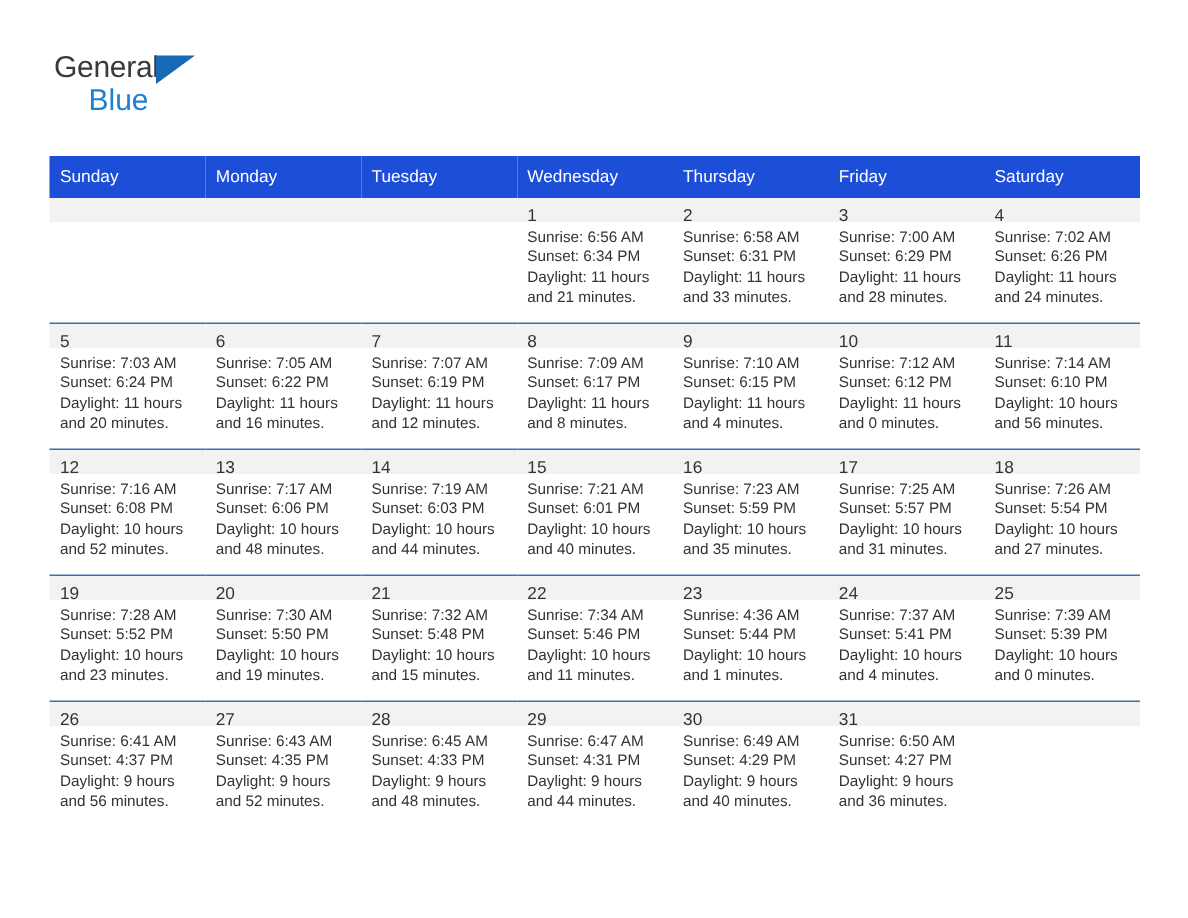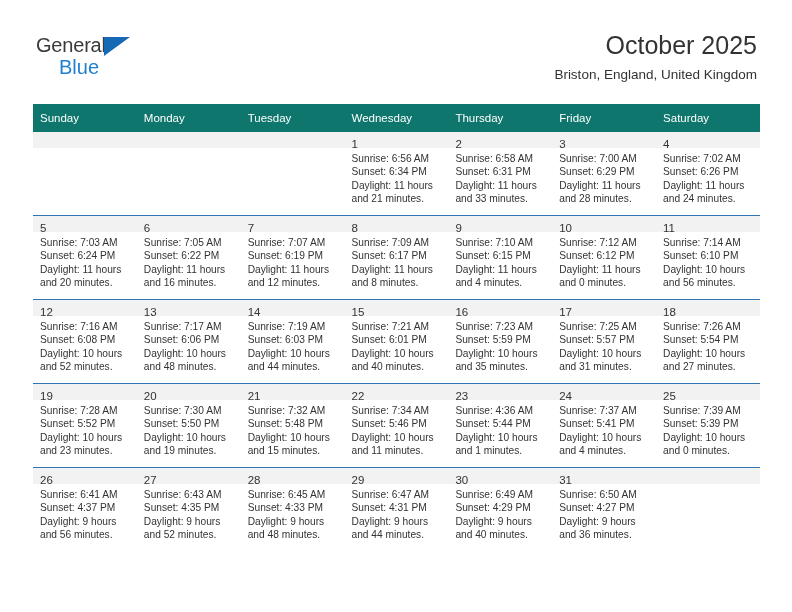--- a/index.html
+++ b/index.html
@@ -88,21 +88,21 @@
   
   .calendar {
     position: absolute;
     left: 33px;
     top: 104px;
     width: 727px;
     border-collapse: collapse;
     table-layout: fixed;
   }
   .calendar th {
-    background: #0f766e;
+    background: #1d4ed8;
     color: #ffffff;
     font-size: 11.5px;
     font-weight: normal;
     text-align: left;
     padding: 5px 0 5px 7px;
     height: 18px;
     border: none;
   }
   .calendar td {
     vertical-align: top;
@@ -144,24 +144,20 @@
 <div class="page">
 
   <div class="header">
 
     <div class="logo">
       <span class="logo-general">General</span>
       <span class="logo-tri"></span>
       <span class="logo-blue">Blue</span>
     </div>
 
-    <div class="title-block">
-      <div class="month-title">October 2025</div>
-      <div class="location">Briston, England, United Kingdom</div>
-    </div>
 
   </div>
 
   <table class="calendar">
     <thead>
       <tr>
         <th>Sunday</th>
         <th>Monday</th>
         <th>Tuesday</th>
         <th>Wednesday</th>

